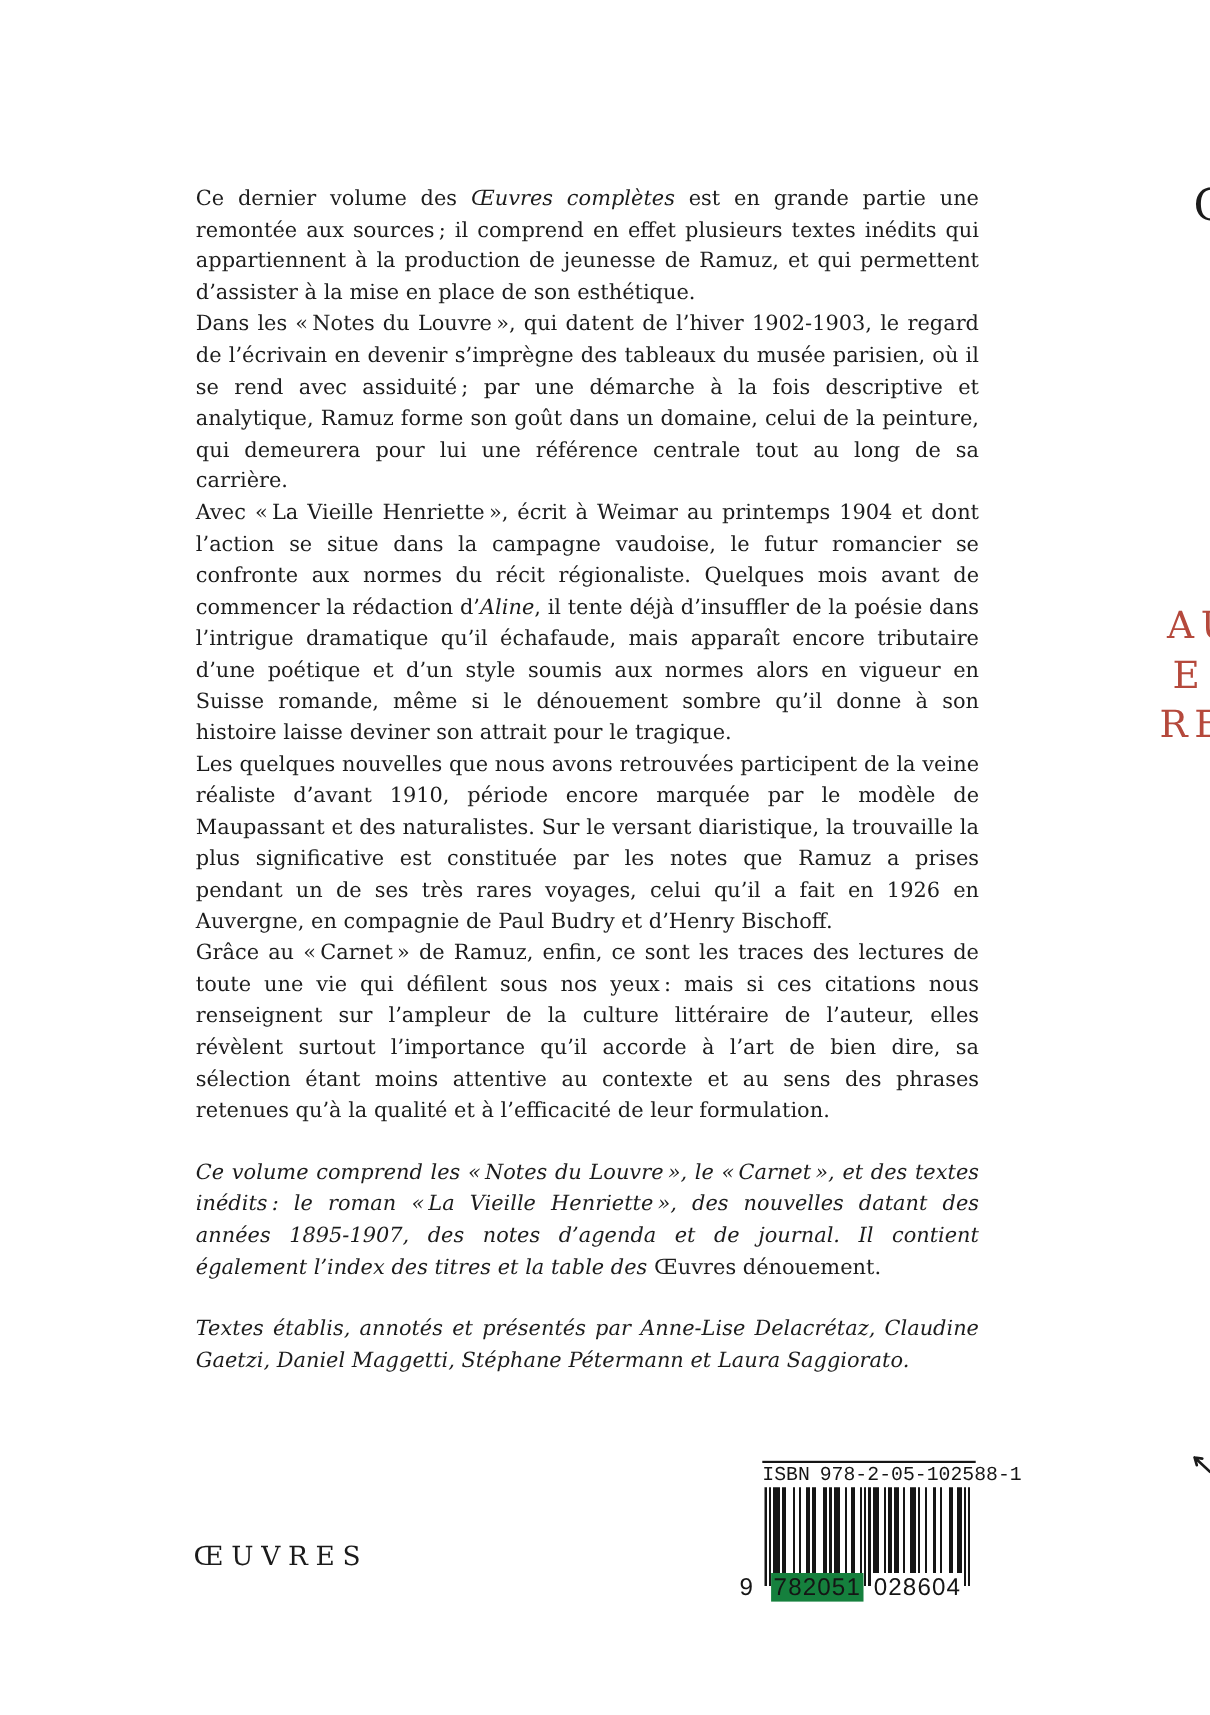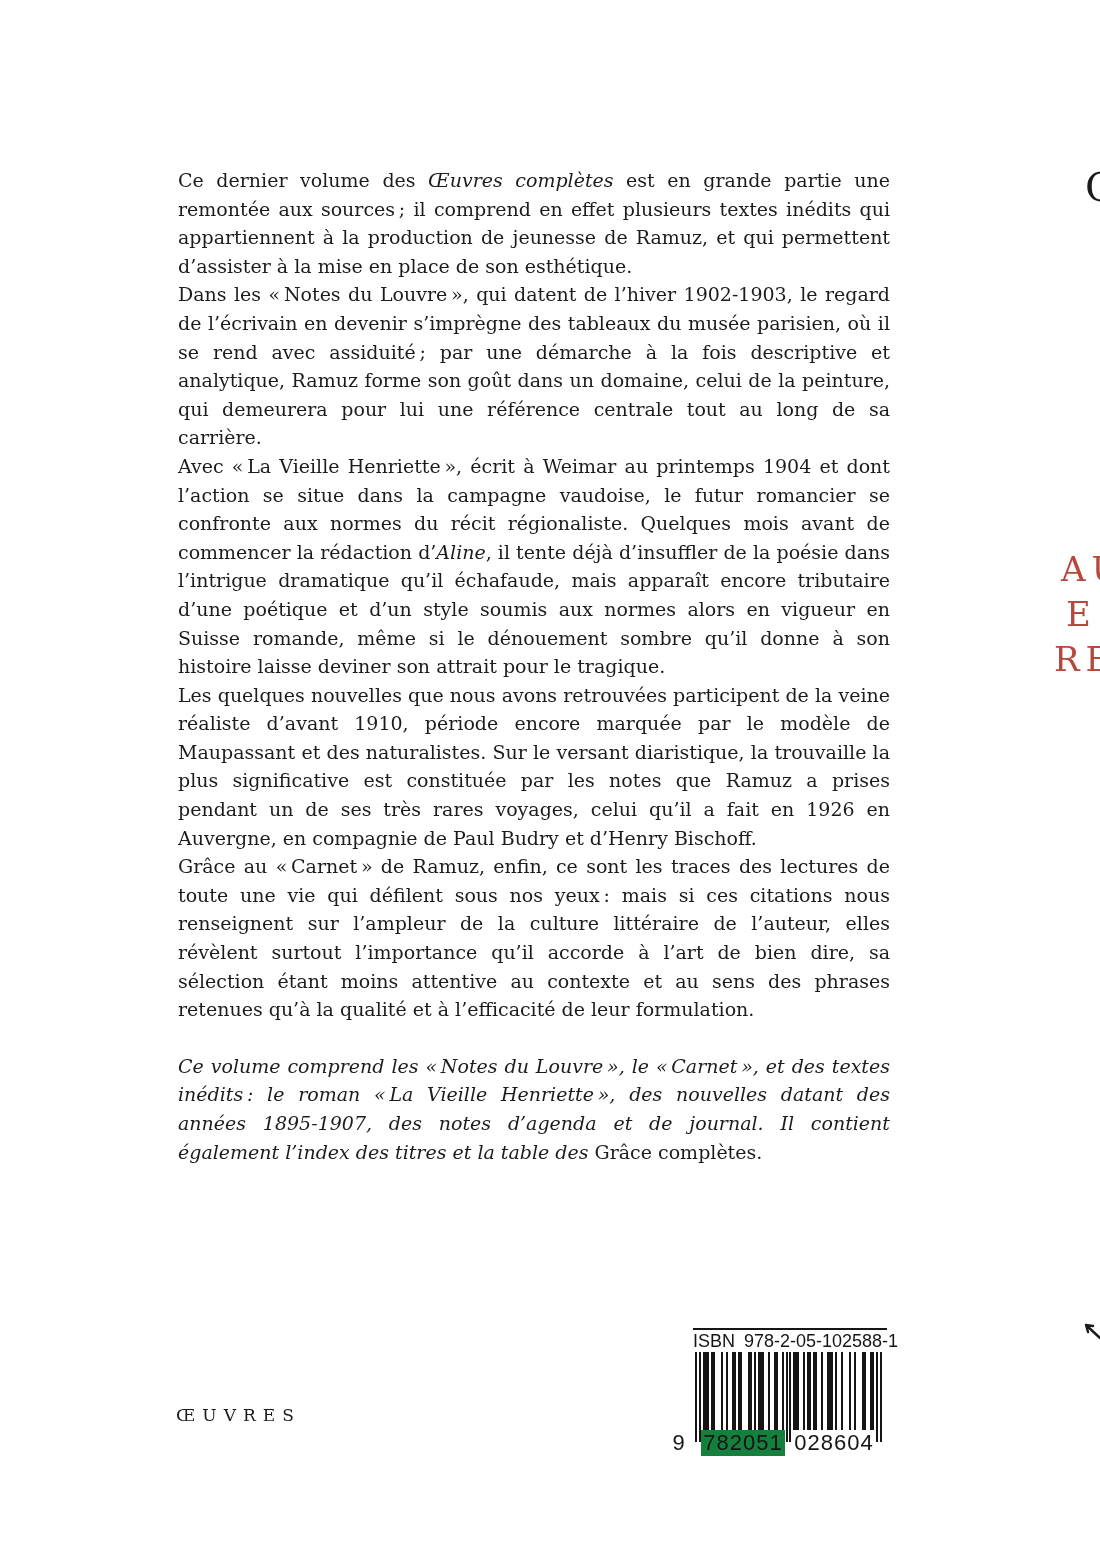--- a/index.html
+++ b/index.html
@@ -16,30 +16,30 @@
     font-family:"DejaVu Serif", serif;
   }
   .para.italic { font-style:italic; }
   .para.gap { margin-top:28px; }
   .seg-i { font-style:italic; }
   .seg-r { font-style:normal; }
 
   
   .imprint { position:absolute; left:176px; top:1398px; color:#1b1b1b; }
   .imprint div {
-    font-family:"DejaVu Serif", serif; font-size:17px;
+    font-family:"DejaVu Serif", serif; font-size:24px;
     letter-spacing:7px; line-height:35px; white-space:nowrap;
   }
 
   
   .barcode-block { position:absolute; left:667px; top:1328px; width:224px; }
   .bc-rule { margin-left:26px; width:194px; height:2px; background:#151515; }
   .bc-isbn {
     margin-left:26px; width:194px; text-align:center;
-    font-family:Liberation Sans, sans-serif; font-size:18px;
+    font-family:Liberation Mono, monospace; font-size:18px;
     color:#151515; white-space:nowrap; line-height:22px;
   }
   .bc-bars-wrap { position:relative; margin-left:28px; width:187px; height:114px; }
   .bc-bars-wrap svg { position:absolute; left:0; top:0; }
   .bc-digits span {
     position:absolute; top:78px; height:26px;
     font-family:"Liberation Sans", sans-serif; font-size:22px;
     color:#151515; letter-spacing:1px; line-height:26px; text-align:center;
   }
   .bc-lead { left:-26px; width:20px; }
@@ -63,21 +63,22 @@
 </style>
 </head>
 <body>
 
 <div class="blurb">
     <p class="para"><span>Ce dernier volume des </span><span class="seg-i">Œuvres complètes</span><span> est en grande partie une remontée aux sources ; il comprend en effet plusieurs textes inédits qui appartiennent à la production de jeunesse de Ramuz, et qui permettent d’assister à la mise en place de son esthétique.</span></p>
     <p class="para"><span>Dans les « Notes du Louvre », qui datent de l’hiver 1902-1903, le regard de l’écrivain en devenir s’imprègne des tableaux du musée parisien, où il se rend avec assiduité ; par une démarche à la fois descriptive et analytique, Ramuz forme son goût dans un domaine, celui de la peinture, qui demeurera pour lui une référence centrale tout au long de sa carrière.</span></p>
     <p class="para"><span>Avec « La Vieille Henriette », écrit à Weimar au printemps 1904 et dont l’action se situe dans la campagne vaudoise, le futur romancier se confronte aux normes du récit régionaliste. Quelques mois avant de commencer la rédaction d’</span><span class="seg-i">Aline</span><span>, il tente déjà d’insuffler de la poésie dans l’intrigue dramatique qu’il échafaude, mais apparaît encore tributaire d’une poétique et d’un style soumis aux normes alors en vigueur en Suisse romande, même si le dénouement sombre qu’il donne à son histoire laisse deviner son attrait pour le tragique.</span></p>
     <p class="para"><span>Les quelques nouvelles que nous avons retrouvées participent de la veine réaliste d’avant 1910, période encore marquée par le modèle de Maupassant et des naturalistes. Sur le versant diaristique, la trouvaille la plus significative est constituée par les notes que Ramuz a prises pendant un de ses très rares voyages, celui qu’il a fait en 1926 en Auvergne, en compagnie de Paul Budry et d’Henry Bischoff.</span></p>
     <p class="para"><span>Grâce au « Carnet » de Ramuz, enfin, ce sont les traces des lectures de toute une vie qui défilent sous nos yeux : mais si ces citations nous renseignent sur l’ampleur de la culture littéraire de l’auteur, elles révèlent surtout l’importance qu’il accorde à l’art de bien dire, sa sélection étant moins attentive au contexte et au sens des phrases retenues qu’à la qualité et à l’efficacité de leur formulation.</span></p>
-    <p class="para italic gap"><span>Ce volume comprend les « Notes du Louvre », le « Carnet », et des textes inédits : le roman « La Vieille Henriette », des nouvelles datant des années 1895-1907, des notes d’agenda et de journal. Il contient également l’index des titres et la table des </span><span class="seg-r">Grâce complètes.</span></p>
+    <p class="para italic gap"><span>Ce volume comprend les « Notes du Louvre », le « Carnet », et des textes inédits : le roman « La Vieille Henriette », des nouvelles datant des années 1895-1907, des notes d’agenda et de journal. Il contient également l’index des titres et la table des </span><span class="seg-r">Œuvres dénouement.</span></p>
+    <p class="para italic gap"><span>Textes établis, annotés et présentés par Anne-Lise Delacrétaz, Claudine Gaetzi, Daniel Maggetti, Stéphane Pétermann et Laura Saggiorato.</span></p>
   </div>
 
 <div class="imprint">
   <div>ŒUVRES</div>
 </div>
 
 <div class="barcode-block">
   <div class="bc-rule"></div>
   <div class="bc-isbn">ISBN 978-2-05-102588-1</div>
   <div class="bc-bars-wrap">

